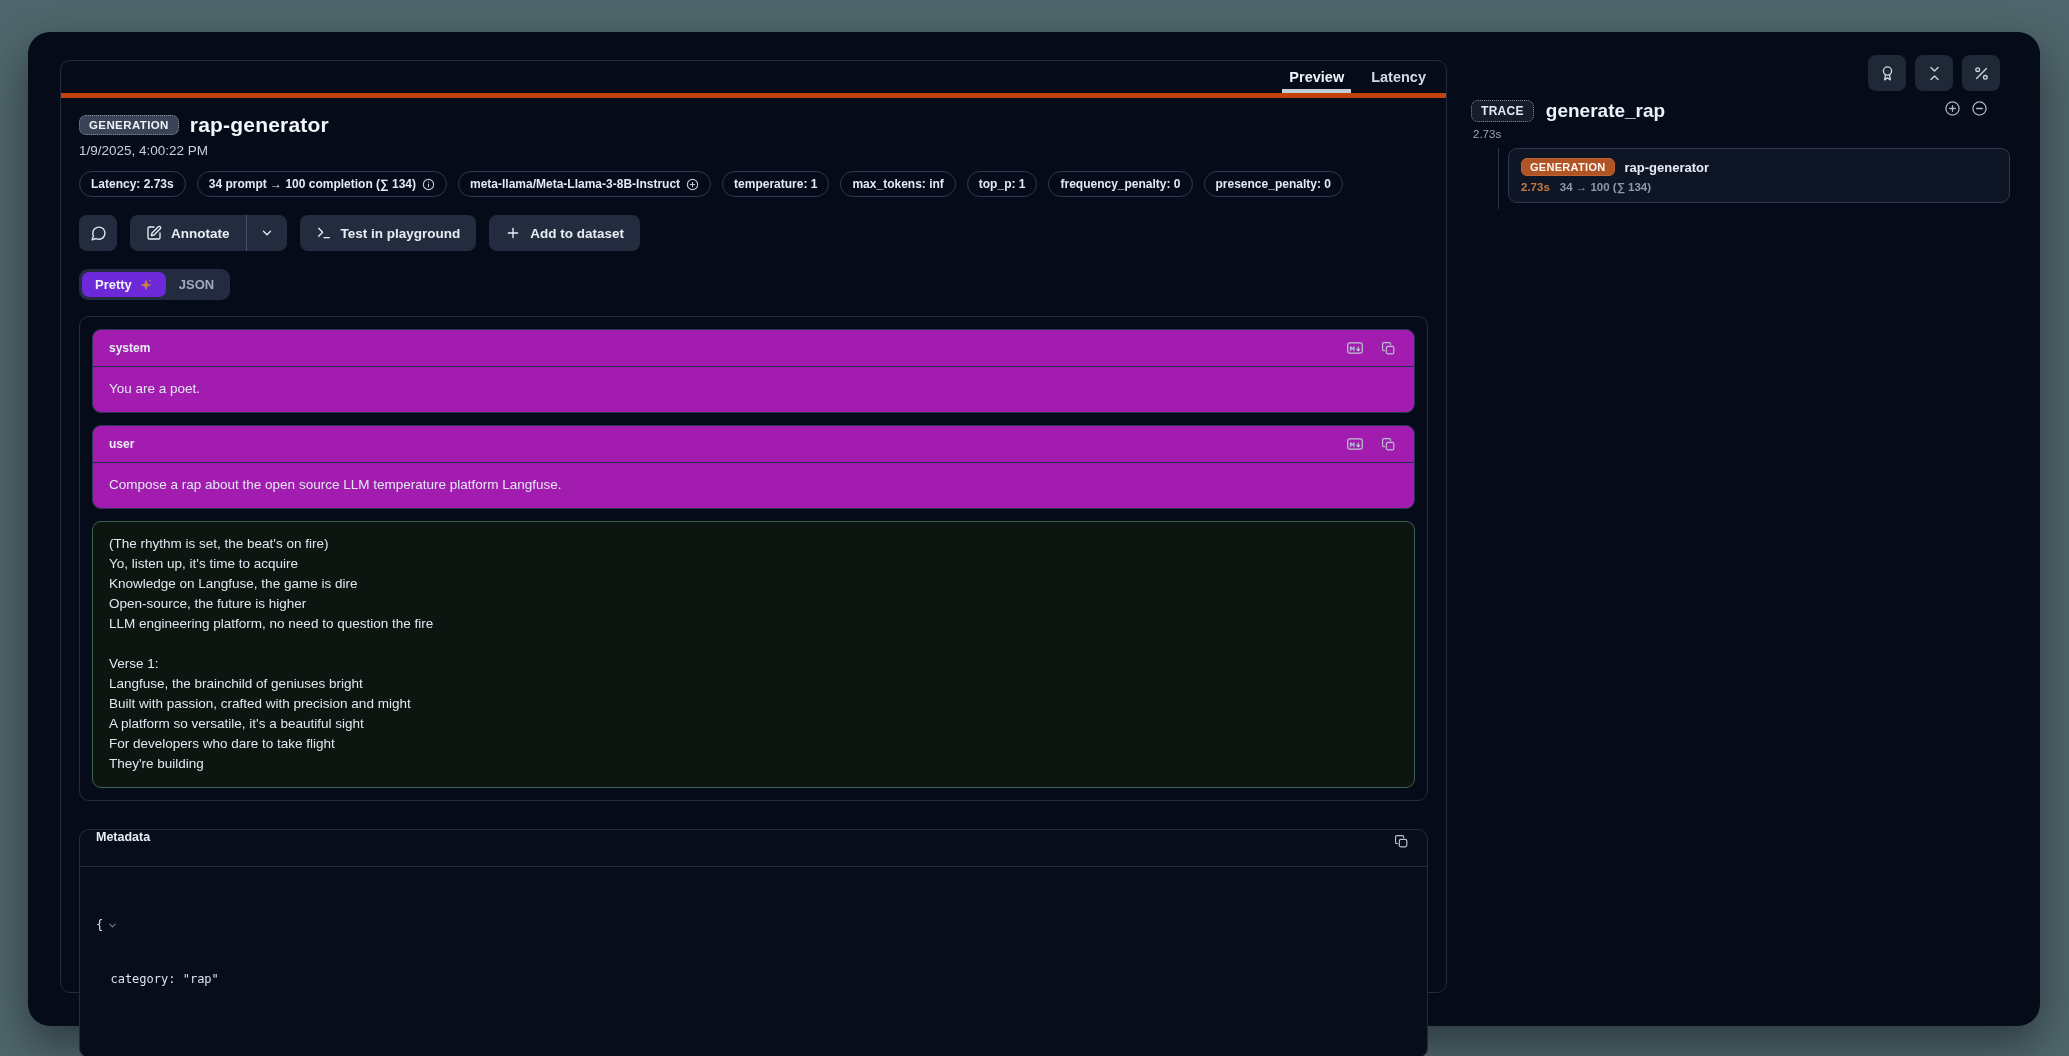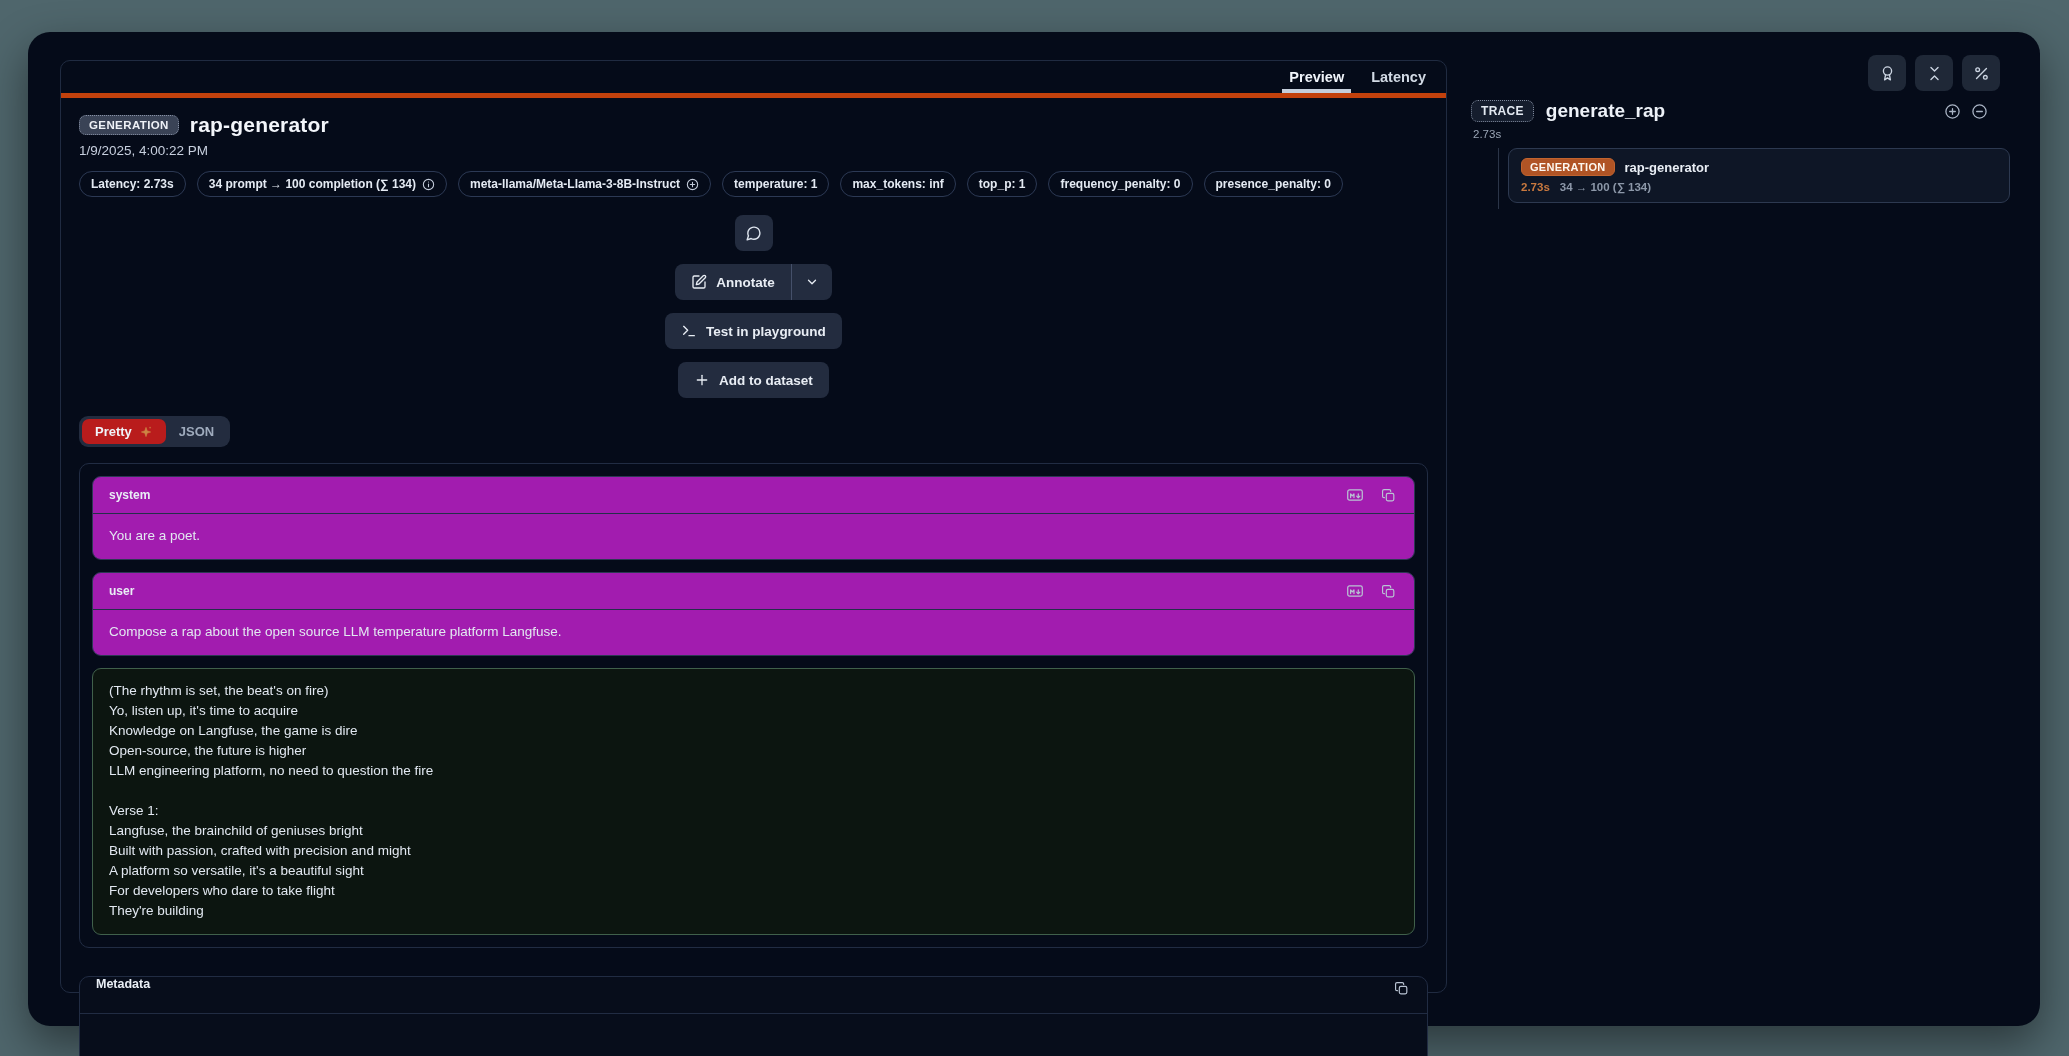--- a/index.html
+++ b/index.html
@@ -45,41 +45,41 @@
 
   .pills-row { display:flex; gap:11px; margin-top:13px; flex-wrap:wrap; }
   .pill {
     height:26px; display:inline-flex; align-items:center; gap:6px;
     border:1px solid #2c3954; border-radius:13px; padding:12px 11px;
     font-size:12px; font-weight:600; color:#e4eaf3; white-space:nowrap;
   }
   .pill .picon { display:inline-flex; color:#c2cad9; cursor:pointer; }
   svg { display:block; }
 
-  .actions-row { display:flex; gap:13px; margin-top:18px; align-items:center;flex-direction:column; }
+  .actions-row { display:flex; gap:13px; margin-top:18px; align-items:center; }
   .icon-btn {
     width:38px; height:36px; background:#232c3f; border-radius:8px;
     display:flex; align-items:center; justify-content:center; color:#dde4ee; cursor:pointer;
   }
   .btn {
     height:36px; background:#232c3f; border-radius:8px;
     display:inline-flex; align-items:center; gap:9px; padding:0 16px;
     color:#e8edf4; font-size:13.5px; font-weight:600; cursor:pointer; white-space:nowrap;
   }
   .split { display:flex; align-items:stretch; }
   .split .btn-main { border-radius:8px 0 0 8px; }
   .split .split-divider { width:1px; background:#45506a; }
   .split .btn-chev { border-radius:0 8px 8px 0; padding:0 13px; }
 
   .view-toggle { margin-top:18px; display:inline-flex; background:#232c3f; border-radius:9px; padding:3px; }
   .vt-seg {
     display:inline-flex; align-items:center; gap:7px; padding:5px 13px;
     border-radius:7px; font-size:13px; font-weight:600; color:#9fabbd; cursor:pointer;
   }
-  .vt-seg.active { background:#b91c1c; color:#f0f4f9; }
+  .vt-seg.active { background:#6d28d9; color:#f0f4f9; }
 
   .messages {
     margin-top:16px; border:1px solid #212c43; border-radius:10px;
     padding:12px; display:flex; flex-direction:column; gap:12px;
   }
   .msg { border:1px solid #2c3853; border-radius:9px; background:#a21caf; overflow:hidden; }
   .msg-header {
     height:37px; display:flex; align-items:center; justify-content:space-between;
     padding:0 13px 0 16px; border-bottom:1px solid #232f49;
   }
@@ -103,21 +103,21 @@
   .md-line { display:flex; align-items:center; gap:4px; }
   .md-chevron { color:#6f7b90; display:inline-flex; cursor:pointer; }
 
   
   .sidebar { position:absolute; left:1419px; top:0; width:593px; height:100%; padding:23px 30px 0 24px; }
   .sidebar-top-icons { display:flex; justify-content:flex-end; gap:9px; margin-right:10px; }
   .sicon {
     width:38px; height:36px; background:#1f2837; border-radius:8px;
     display:flex; align-items:center; justify-content:center; color:#ccd5e2; cursor:pointer;
   }
-  .trace-row { margin-top:9px; display:flex; align-items:center; gap:12px; cursor:pointer; }
+  .trace-row { margin-top:9px; display:flex; align-items:flex-start; gap:12px; cursor:pointer; }
   .trace-badge {
     background:#151d2d; border:1px dotted #7e889b; border-radius:7px;
     padding:3px 9px; font-size:12px; font-weight:700; color:#e3e9f1; letter-spacing:.3px;
   }
   .trace-name { font-size:19px; font-weight:700; color:#eef2f8; }
   .trace-actions { margin-left:auto; margin-right:22px; display:flex; gap:10px; color:#aab5c5; }
   .trace-actions .ta-btn { cursor:pointer; display:inline-flex; }
   .trace-latency { margin-top:6px; font-size:11.5px; color:#9ba6b6; padding-left:2px; }
 
   .tree { margin-top:8px; margin-left:27px; border-left:1px solid #2b3548; padding-left:9px; padding-bottom:6px; }

